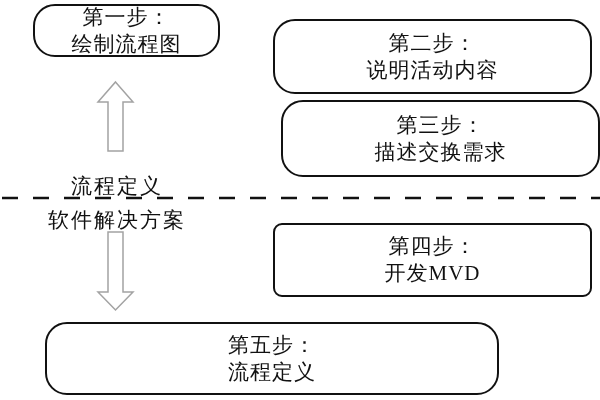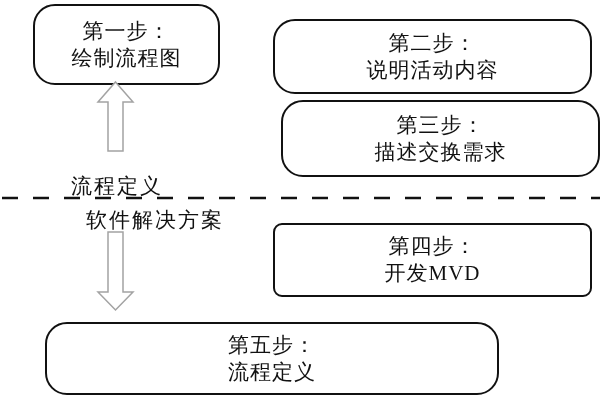--- a/index.html
+++ b/index.html
@@ -7,31 +7,31 @@
     position:relative; width:600px; height:400px; background:#ffffff;
     font-family:"Liberation Serif","DejaVu Serif",serif; color:#111111;
     overflow:hidden;
   }
   .box {
     position:absolute; box-sizing:border-box;
     border:2px solid #111111; border-radius:22px; background:#ffffff;
     display:flex; flex-direction:column; align-items:center; justify-content:center;
     font-size:21px; line-height:27px; text-align:center; letter-spacing:1px;
   }
-  #box-step1 { left:33px;  top:4px;   width:187px; height:81px; }
+  #box-step1 { left:33px;  top:4px;   width:187px; height:53px; }
   #box-step2 { left:273px; top:3px;   width:319px; height:75px;margin-top:16px; }
   #box-step3 { left:273px; top:100px; width:319px; height:77px;margin-left:8px; }
   #box-step4 { left:273px; top:223px; width:319px; height:74px;border-radius:9px; }
   #box-step5 { left:45px;  top:322px; width:454px; height:73px; }
   .side-label {
     position:absolute; left:10px; width:214px; text-align:center;
     font-size:21px; letter-spacing:2px; white-space:nowrap;
   }
   #label-upper { top:172px; }
-  #label-lower { top:206px;text-align:right; }
+  #label-lower { top:206px; }
   .arrow-svg { position:absolute; left:94px; }
   #up-arrow   { top:80px; }
   #down-arrow { top:231px; }
   #divider { position:absolute; left:0; top:195px; }
 </style>
 </head>
 <body>
 
 <div class="canvas">
 

